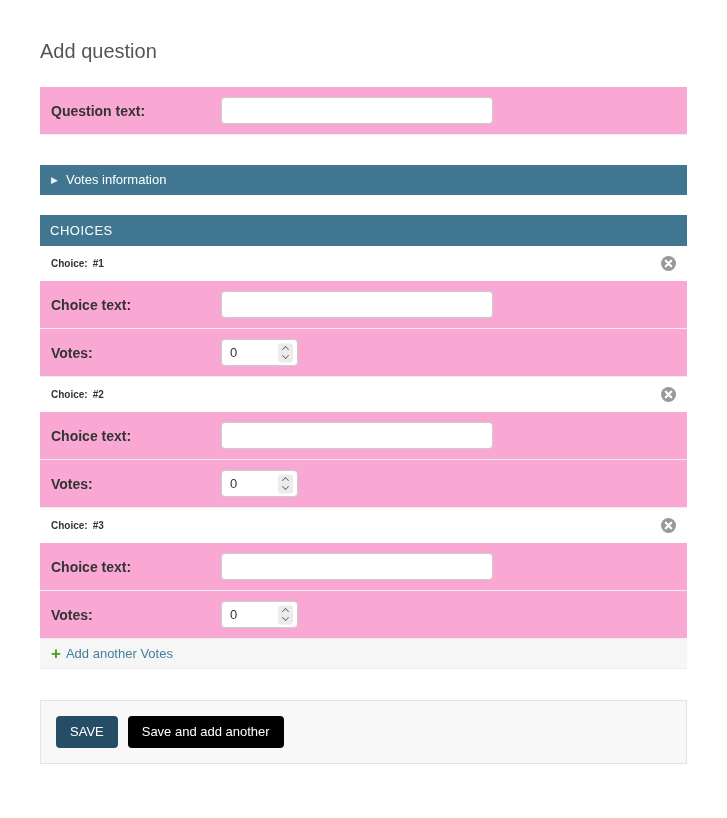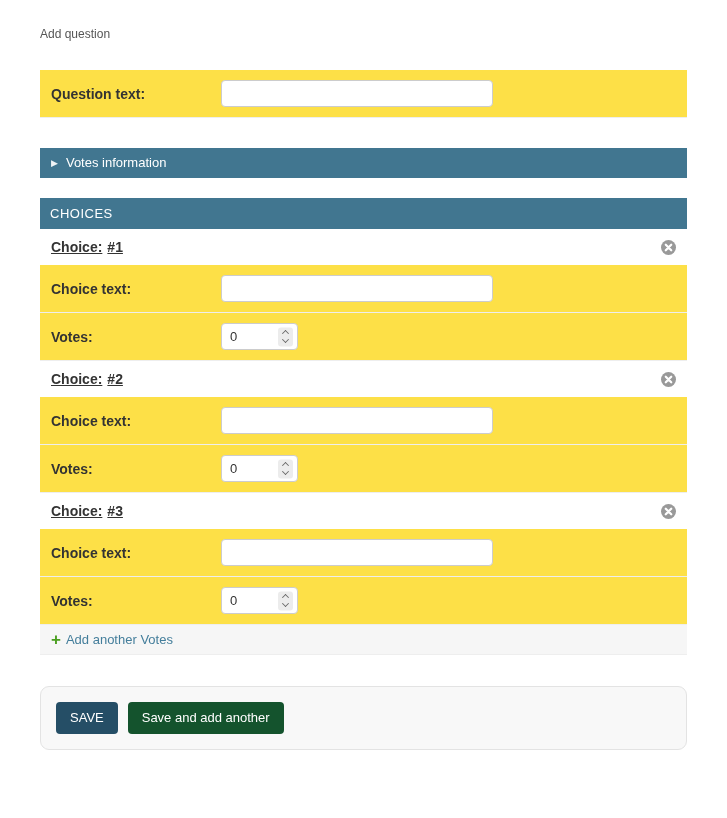--- a/index.html
+++ b/index.html
@@ -9,33 +9,33 @@
     font-size: 14px;
     color: #333;
   }
   .page {
     width: 727px;
     min-height: 818px;
     background: #fff;
     padding: 0 40px 20px 40px;
   }
   h1.page-title {
-    padding-top: 24px;
-    font-size: 12px;
+    padding-top: 41px;
+    font-size: 20px;
     font-weight: 400;
     color: #555;
     line-height: 20px;
   }
   
   .form-row {
     display: flex;
     align-items: center;
     padding: 10px 0 10px 11px;
     border-bottom: 1px solid #eee;
-    background: #fde047;
+    background: #f9a8d4;
   }
   .form-row label {
     width: 170px;
     flex-shrink: 0;
     font-weight: bold;
     font-size: 14px;
     color: #333;
   }
   .vTextField {
     width: 272px;
@@ -71,23 +71,22 @@
     text-transform: uppercase;
     letter-spacing: 0.5px;
     padding: 7px 10px;
     height: 31px;
   }
   
   .inline-h3 {
     display: flex;
     align-items: center;
     padding: 10px 11px;
-    font-size: 14px;
+    font-size: 10px;
     background: #fff;
-    text-decoration: underline;
   }
   .inline-h3 .choice-label { font-weight: bold; color: #333; }
   .inline-h3 .choice-number { font-weight: bold; color: #333; margin-left: 5px; }
   .delete-btn {
     margin-left: auto;
     width: 15px;
     height: 15px;
     cursor: pointer;
     border: none;
     background: transparent;
@@ -148,35 +147,35 @@
     font-weight: bold;
     font-size: 17px;
     line-height: 13px;
     margin-right: 5px;
   }
   
   .submit-row {
     margin-top: 31px;
     background: #f8f8f8;
     border: 1px solid #e3e3e3;
-    border-radius: 9px;
+    border-radius: 0;
     padding: 15px;
     display: flex;
     gap: 10px;
   }
   .btn {
     border: none;
     border-radius: 4px;
     color: #fff;
     font-size: 13px;
     font-family: "Liberation Sans", sans-serif;
     padding: 9px 14px;
     line-height: 14px;
     cursor: pointer;
-    background: #14532d;
+    background: #000000;
   }
   .btn.default { background: #254e66; text-transform: uppercase; }
 </style>
 </head>
 <body>
 
 <div class="page">
 
   <h1 class="page-title">Add question</h1>
 

